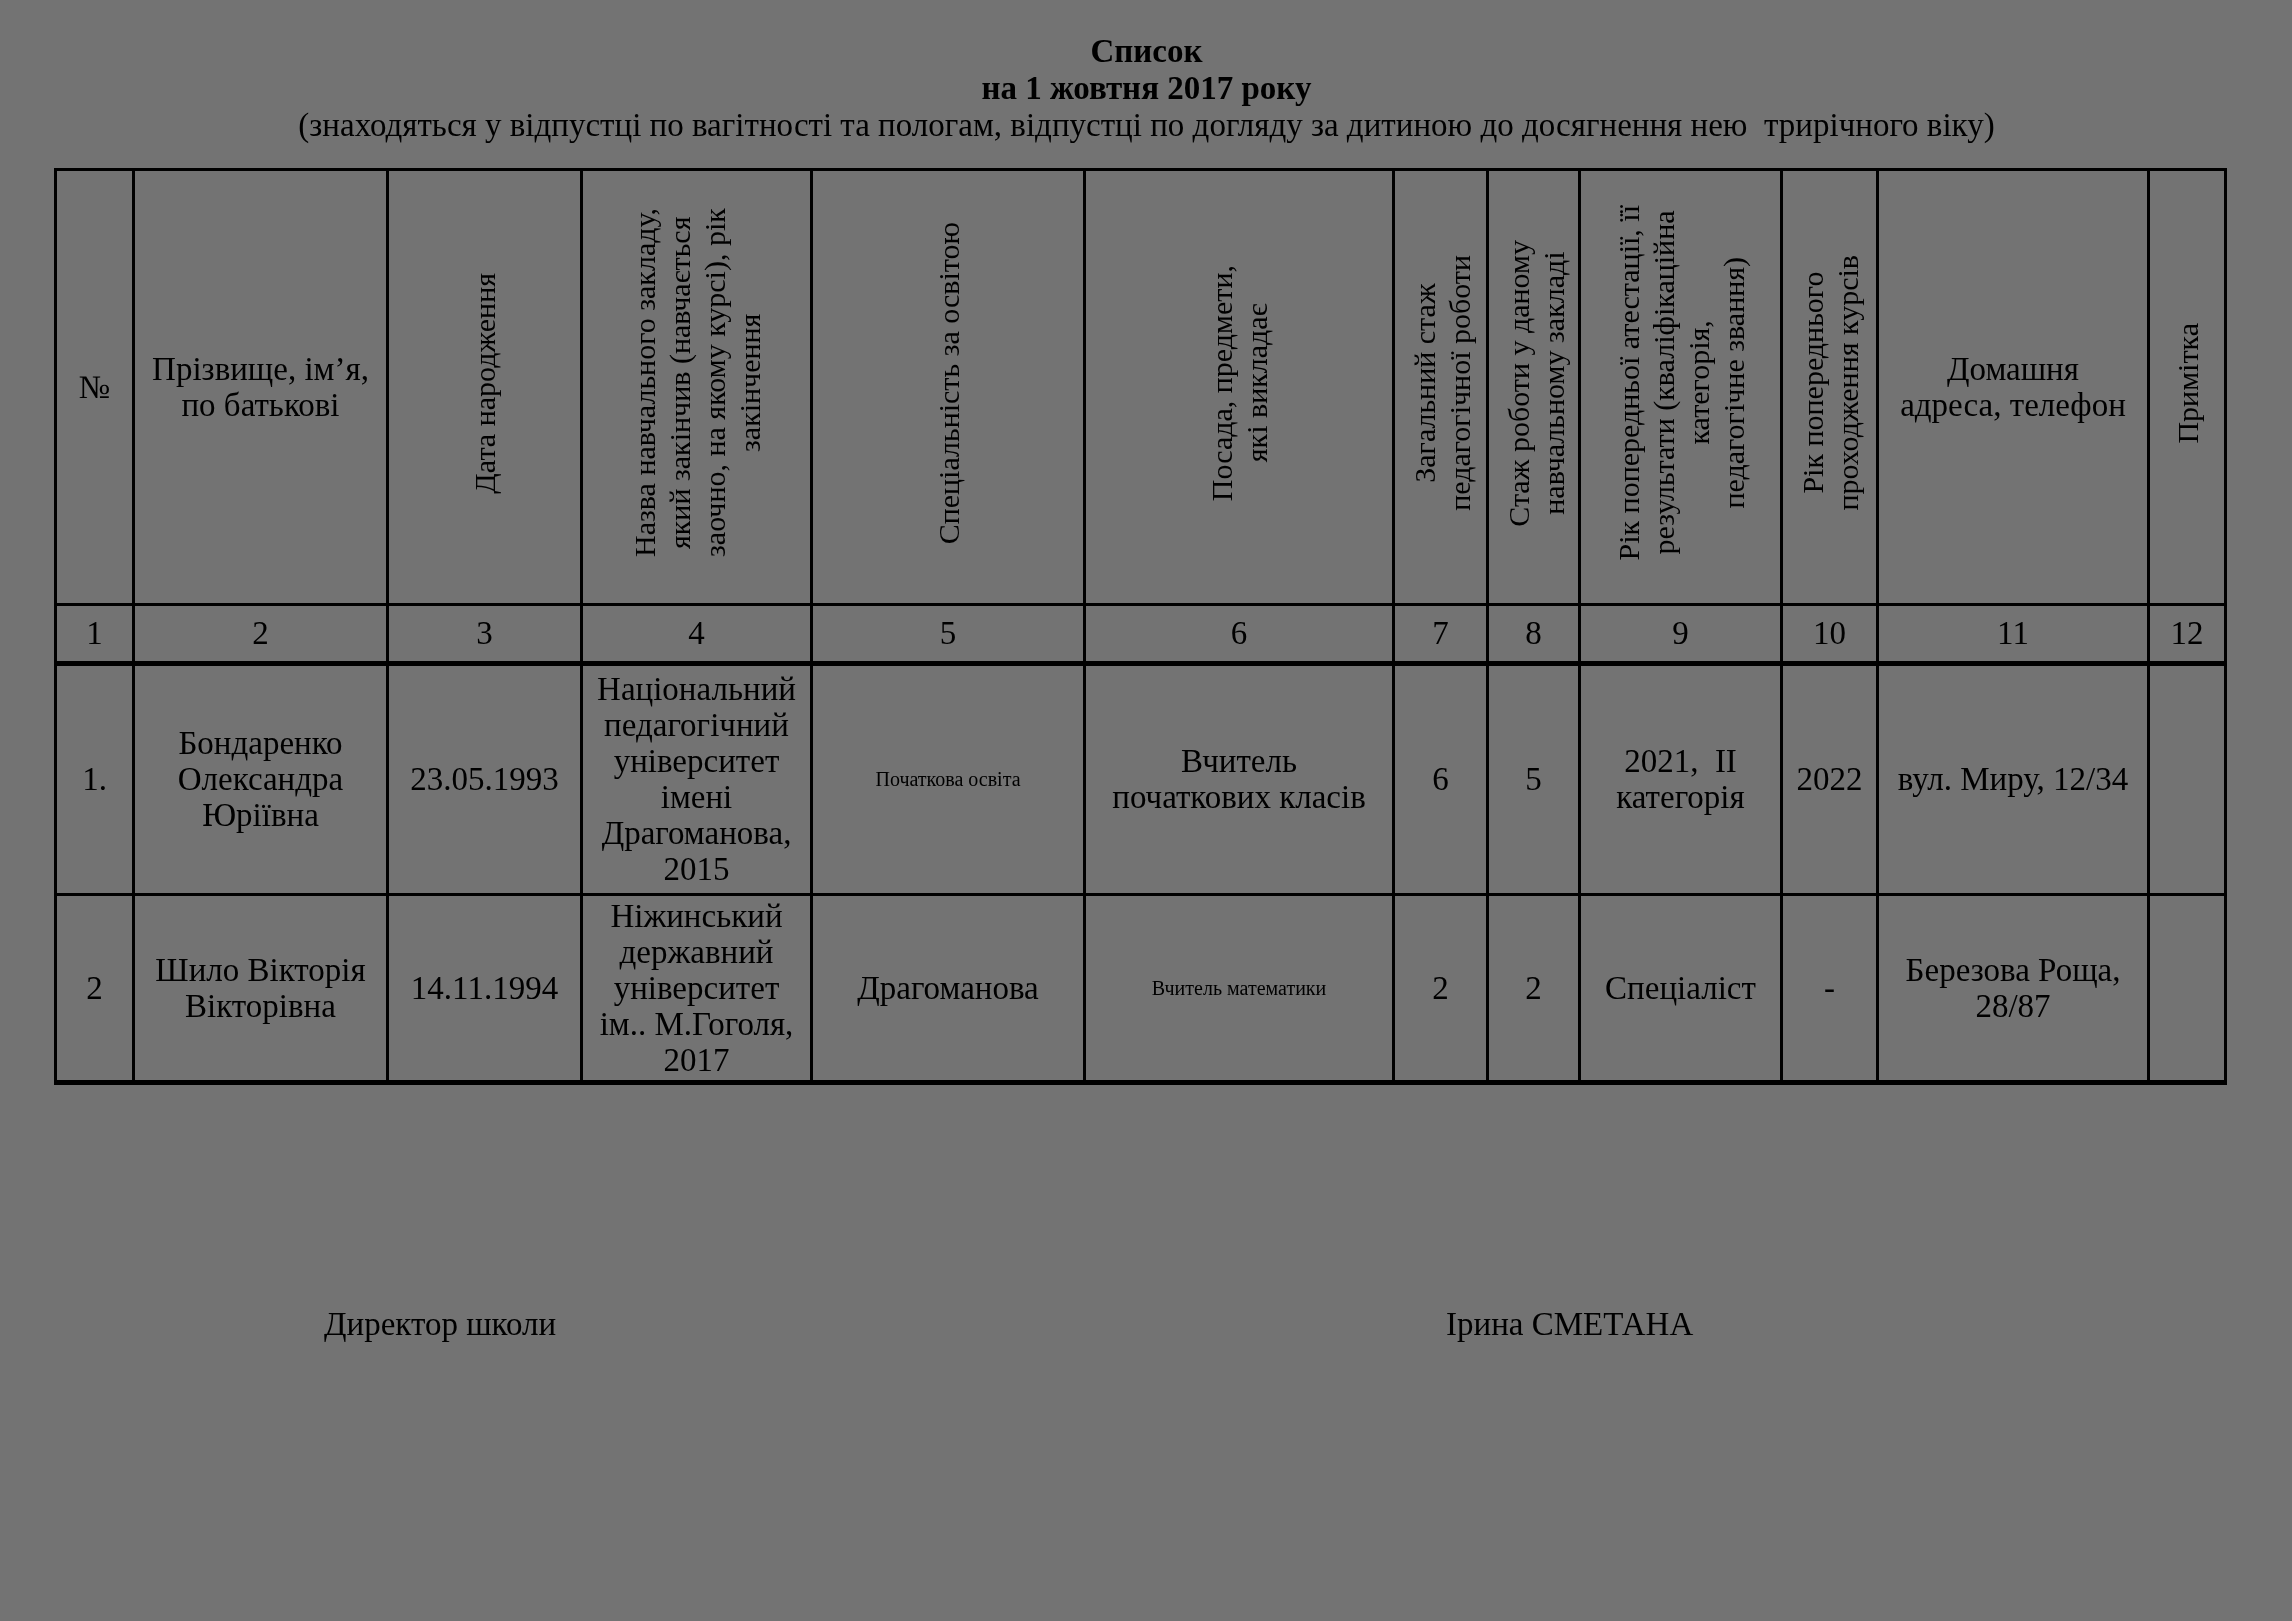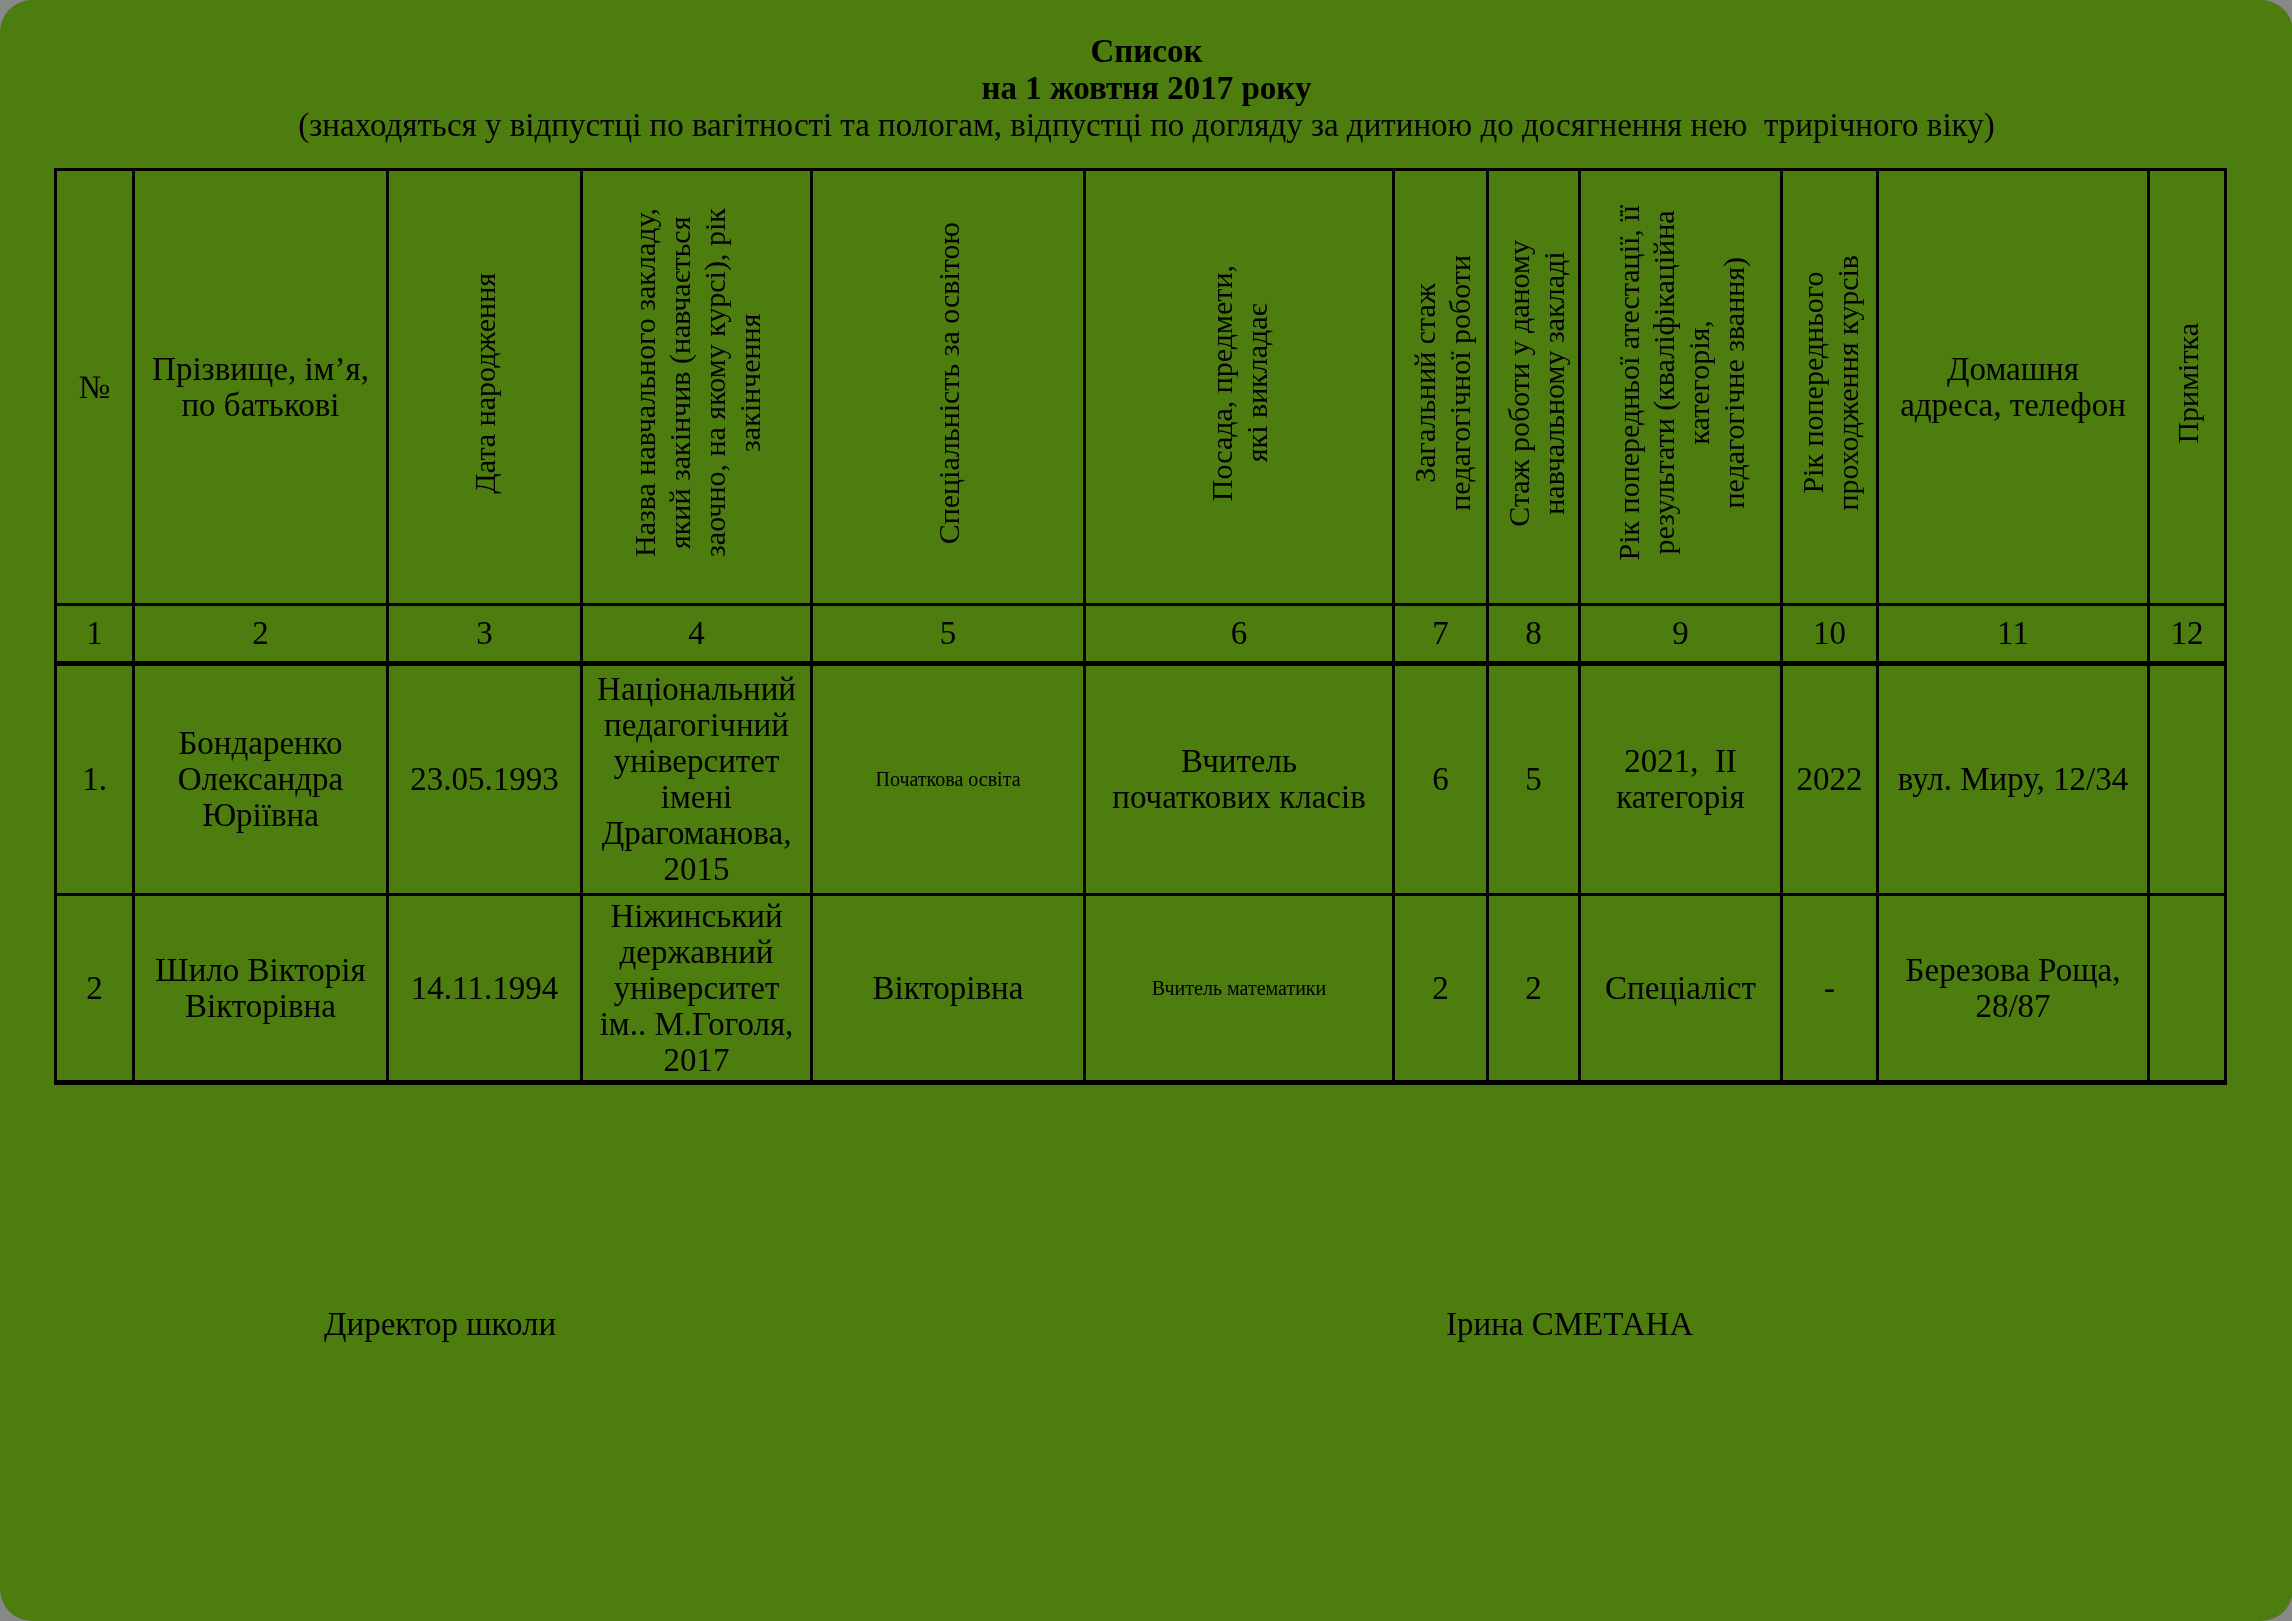--- a/index.html
+++ b/index.html
@@ -1,25 +1,24 @@
 <!DOCTYPE html>
 <html><head>
 <meta charset="utf-8">
 <style>
   html, body { margin: 0; padding: 0; background: #888; }
   .page {
     position: relative;
     width: 2293px;
     height: 1621px;
-    background: #4d7c0f;
+    background: #737373;
     font-family: "Liberation Serif", serif;
     font-size: 33px;
     color: #000;
     overflow: hidden;
-    border-radius: 32px;
   }
   
   .title-block {
     padding-top: 33px;
     text-align: center;
     line-height: 37px;
   }
   .title-line { white-space: pre-wrap; }
   .b  { font-weight: bold; }
   .bi { font-weight: bold; font-style: italic; }
@@ -154,21 +153,21 @@
       <td>2022</td>
       <td class="al">вул. Миру, 12/34</td>
       <td></td>
     </tr>
 
     <tr class="row-2">
       <td class="ar">2</td>
       <td class="al">Шило Вікторія Вікторівна</td>
       <td>14.11.1994</td>
       <td class="jf al">Ніжинський державний університет ім.. М.Гоголя, 2017</td>
-      <td class="al">Вікторівна</td>
+      <td class="al">Драгоманова</td>
       <td class="al sm">Вчитель математики</td>
       <td>2</td>
       <td>2</td>
       <td>Спеціаліст</td>
       <td>-</td>
       <td class="jf vtop">Березова Роща, 28/87</td>
       <td></td>
     </tr>
   </tbody>
     </table>

